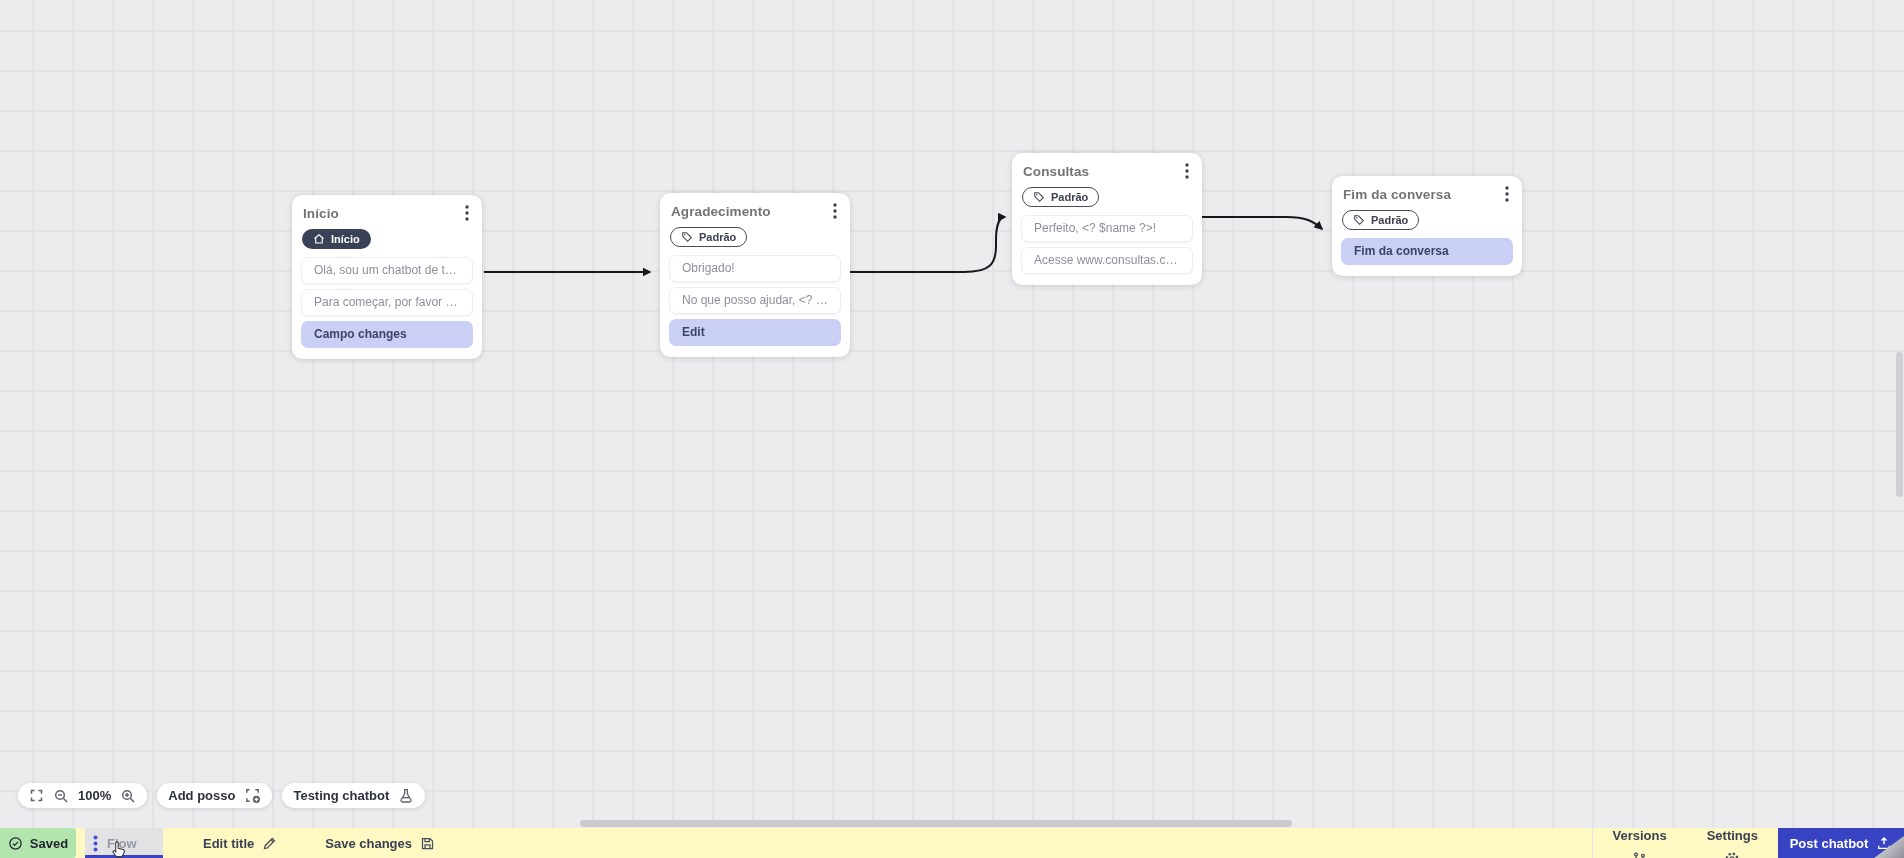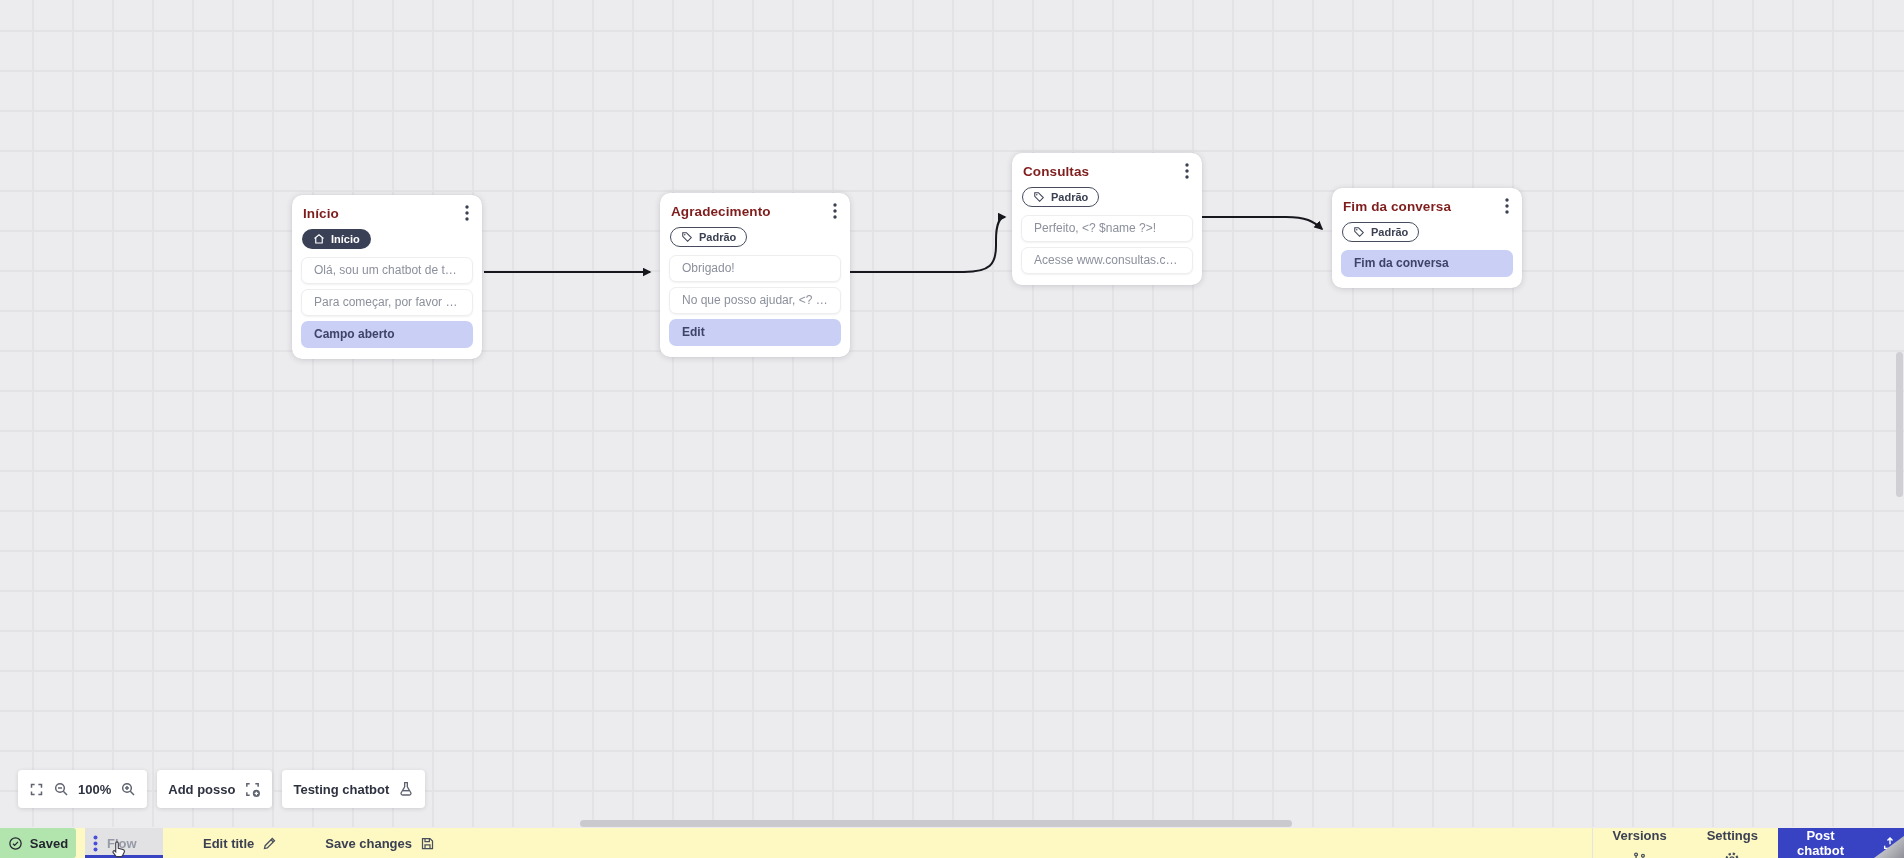--- a/index.html
+++ b/index.html
@@ -20,40 +20,40 @@
     background-position:-8px -10px;
   }
   #edges{position:absolute;inset:0;pointer-events:none;}
   
   .node{
     position:absolute;background:#fff;border-radius:10px;
     box-shadow:0 1px 6px rgba(40,40,60,.16), 0 0 1px rgba(40,40,60,.12);
     padding:9px;box-sizing:border-box;
   }
   .node-header{display:flex;justify-content:space-between;align-items:center;margin:1px 2px 8px 2px;}
-  .node-title{font-size:13.5px;font-weight:700;color:#7f1d1d;letter-spacing:.1px;}
+  .node-title{font-size:13.5px;font-weight:700;color:#737373;letter-spacing:.1px;}
   .kebab{color:#3b4152;display:inline-flex;cursor:pointer;padding:0 2px;}
   .badge{
     display:inline-flex;align-items:center;gap:6px;
     font-size:11px;font-weight:700;border-radius:999px;
     padding:4px 11px;margin:0 0 8px 1px;line-height:1;
   }
   .badge.dark{background:var(--badge-dark);color:#fff;}
   .badge.outline{border:1.6px solid #464c5e;color:#3b4152;background:#fff;padding:3px 10px;}
   .bubble{
     border-radius:7px;padding:5px 12px;font-size:12px;line-height:1.25;
     margin-bottom:5px;white-space:nowrap;overflow:hidden;text-overflow:ellipsis;cursor:pointer;
   }
   .bubble.message{background:#fff;border:1px solid #eeeef1;box-shadow:0 1px 2px rgba(0,0,0,.06);color:#8c909c;}
   .bubble.action{background:var(--action);color:#3d4468;font-weight:700;border:1px solid transparent;}
   .bubble:last-child{margin-bottom:2px;}
   
   .canvas-toolbar{position:absolute;left:18px;bottom:50px;display:flex;gap:10px;}
   .tool-card{
-    height:38px;background:#fff;border-radius:4px;display:flex;align-items:center;
+    height:25px;background:#fff;border-radius:14px;display:flex;align-items:center;
     box-shadow:0 1px 4px rgba(40,40,60,.15);padding:0 11px;gap:9px;
     color:#2e3240;font-size:13px;font-weight:700;
   }
   .tool-card .ticon{color:#5f6370;display:inline-flex;cursor:pointer;}
   .tool-label{font-weight:600;white-space:nowrap;cursor:pointer;}
   
   .hscroll{position:absolute;left:580px;bottom:31px;width:712px;height:7px;border-radius:4px;background:#c9c9ce;cursor:pointer;}
   .vscroll{position:absolute;right:1px;top:352px;width:7px;height:145px;border-radius:4px;background:#cfcfd4;cursor:pointer;}
   
   .bottom-bar{
@@ -75,21 +75,21 @@
   .hand-cursor{position:absolute;left:24px;top:11px;pointer-events:none;}
   .bar-btn{display:flex;align-items:center;gap:8px;font-weight:600;color:#3b4052;cursor:pointer;padding:0 8px;}
   .bar-btn .bicon{color:#4a4f5e;display:inline-flex;}
   .ml40{margin-left:32px;}
   .bar-right{margin-left:auto;display:flex;align-items:stretch;}
   .bar-sep{width:1px;background:#e4e4e6;}
   .bar-link{display:flex;align-items:center;gap:8px;padding:0 20px;font-weight:600;color:#3b4052;cursor:pointer;flex-direction:column;}
   .bar-link .bicon{color:#4a4f5e;display:inline-flex;}
   .post-btn{
     width:126px;background:var(--accent);color:#fff;border:none;
-    display:flex;align-items:center;justify-content:center;gap:25px;
+    display:flex;align-items:center;justify-content:center;gap:8px;
     font-family:inherit;font-size:13px;font-weight:700;cursor:pointer;position:relative;overflow:hidden;
   }
   .corner-wedge{
     position:absolute;right:0;bottom:0;width:30px;height:22px;
     clip-path:polygon(100% 0, 100% 100%, 0 100%);
     background:linear-gradient(135deg,#e3e3e6 0%,#b9bac0 55%,#8f9097 100%);
     pointer-events:none;
   }
   svg{display:block;}
 </style>
@@ -119,21 +119,21 @@
             </svg>
           </span>
         </div><div class="badge dark">
           <span style="display: inline-flex;">
             <svg width="12" height="12" viewBox="0 0 24 24" fill="none" stroke="currentColor" stroke-width="2.3">
               <path d="M3 11l9-7.5L21 11"></path>
               <path d="M5.5 9.5V20h13V9.5"></path>
             </svg>
           </span>
           <span>Início</span>
-        </div><div class="bubble message">Olá, sou um chatbot de teste!</div><div class="bubble message">Para começar, por favor digite o ...</div><div class="bubble action">Campo aberto</div></div>
+        </div><div class="bubble message">Olá, sou um chatbot de teste!</div><div class="bubble message">Para começar, por favor digite o ...</div><div class="bubble action">Campo changes</div></div>
       <div class="node" style="left: 660px; top: 193px; width: 190px;"><div class="node-header">
           <span class="node-title">Agradecimento</span>
           <span class="kebab">
             <svg width="4" height="16" viewBox="0 0 4 16" fill="currentColor">
               <circle cx="2" cy="2" r="1.7"></circle>
               <circle cx="2" cy="8" r="1.7"></circle>
               <circle cx="2" cy="14" r="1.7"></circle>
             </svg>
           </span>
         </div><div class="badge outline">
@@ -156,21 +156,21 @@
           </span>
         </div><div class="badge outline">
           <span style="display: inline-flex;">
             <svg width="12" height="12" viewBox="0 0 24 24" fill="none" stroke="currentColor" stroke-width="2.1">
               <path d="M20.5 13.2 13.2 20.5 3.5 10.8V3.5h7.3z"></path>
               <circle cx="7.6" cy="7.6" r="1.4" fill="currentColor" stroke="none"></circle>
             </svg>
           </span>
           <span>Padrão</span>
         </div><div class="bubble message">Perfeito, &lt;? $name ?&gt;!</div><div class="bubble message">Acesse www.consultas.com par...</div></div>
-      <div class="node" style="left: 1332px; top: 188px; width: 190px;"><div class="node-header">
+      <div class="node" style="left: 1332px; top: 176px; width: 190px;"><div class="node-header">
           <span class="node-title">Fim da conversa</span>
           <span class="kebab">
             <svg width="4" height="16" viewBox="0 0 4 16" fill="currentColor">
               <circle cx="2" cy="2" r="1.7"></circle>
               <circle cx="2" cy="8" r="1.7"></circle>
               <circle cx="2" cy="14" r="1.7"></circle>
             </svg>
           </span>
         </div><div class="badge outline">
           <span style="display: inline-flex;">

